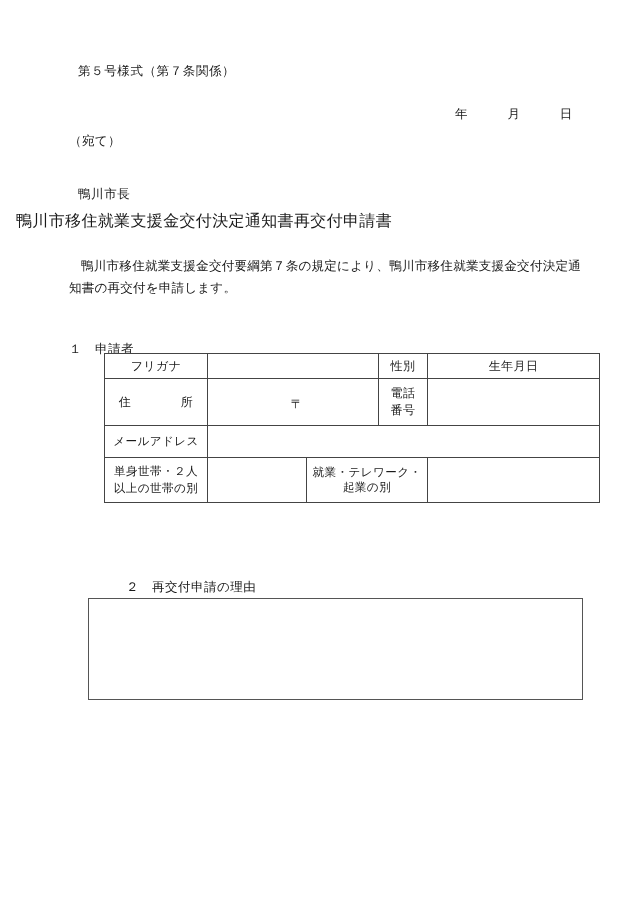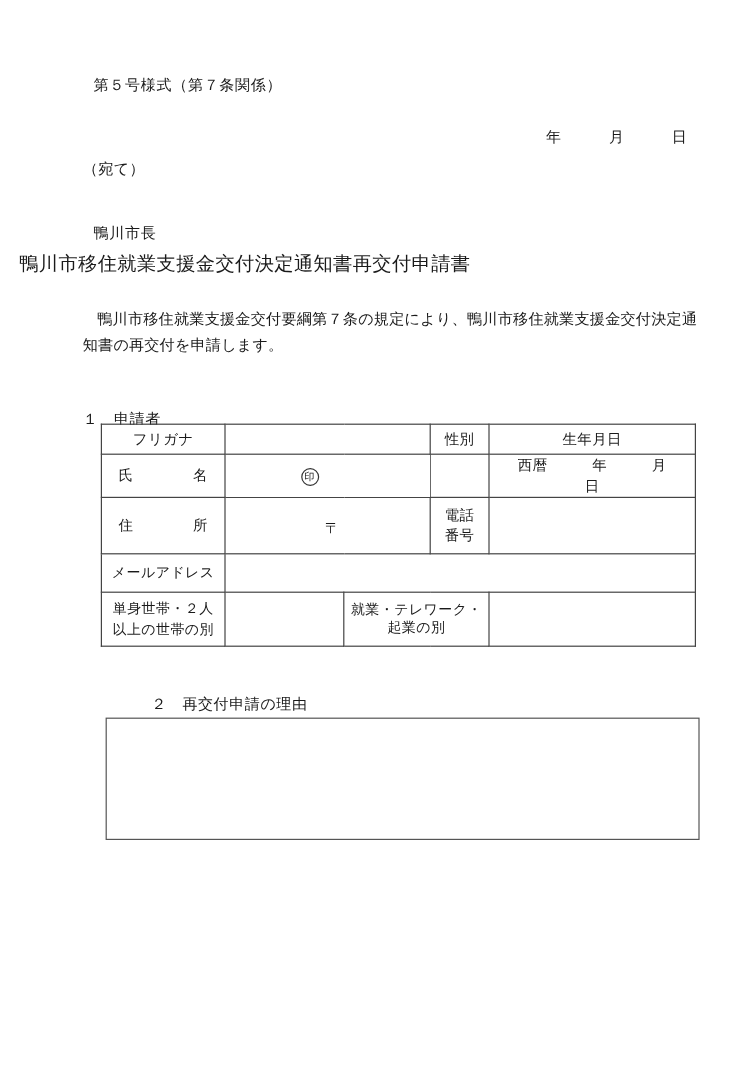--- a/index.html
+++ b/index.html
@@ -86,21 +86,21 @@
   .sec-head {
     font-size: 12.5px;
     letter-spacing: 0.5px;
   }
   .sec1-head { left: 69px; top: 340px; text-align: center; }
   .sec2-head { left: 86px; top: 578px; margin-left: 40px; }
 
   
   .applicant-table {
     position: absolute;
-    left: 84px;
+    left: 104px;
     top: 353px;
     width: 495px;
     border-collapse: collapse;
     table-layout: fixed;
     font-size: 12px;
     padding-left: 32px;
   }
   .applicant-table td {
     border: 1px solid #444;
     padding: 0;
@@ -220,28 +220,20 @@
     </colgroup>
     <tbody>
 
       <tr class="r-hdr">
         <td class="cell-label">フリガナ</td>
         <td class="blank-cell" colspan="2"></td>
         <td class="cell-label">性別</td>
         <td class="cell-label">生年月日</td>
       </tr>
 
-      <tr class="r-name">
-        <td class="cell-label">氏　　　　名</td>
-        <td class="name-cell" colspan="2">
-          <span class="seal"><span class="seal-glyph">印</span></span>
-        </td>
-        <td class="blank-cell"></td>
-        <td class="dob-cell">西暦　　　年　　　月　　　日</td>
-      </tr>
 
       <tr class="r-addr">
         <td class="cell-label">住　　　　所</td>
         <td class="postal-cell" colspan="2">
           <span class="postal-mark">〒</span>
         </td>
         <td class="tel-cell">
           <span>電話</span>
           <span>番号</span>
         </td>

